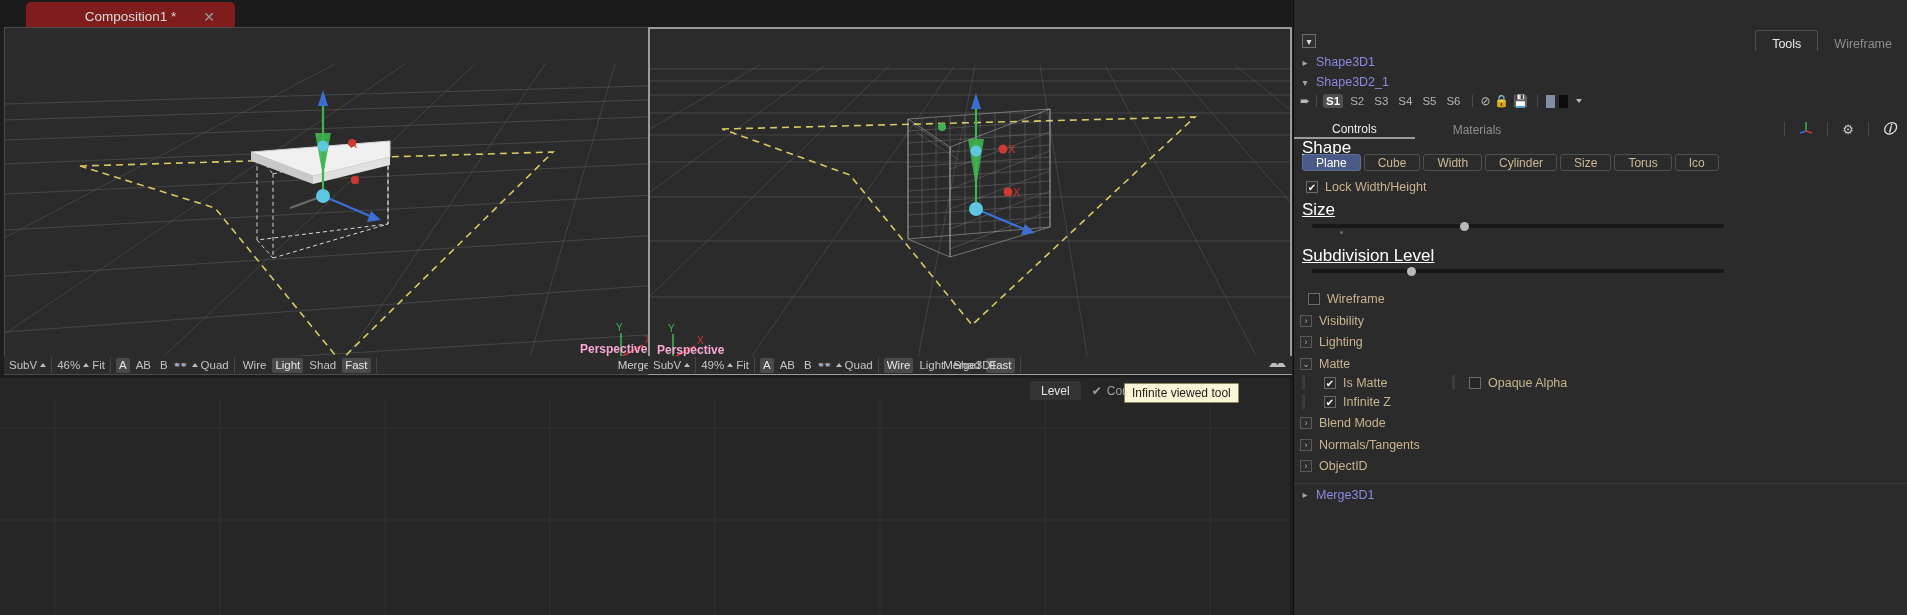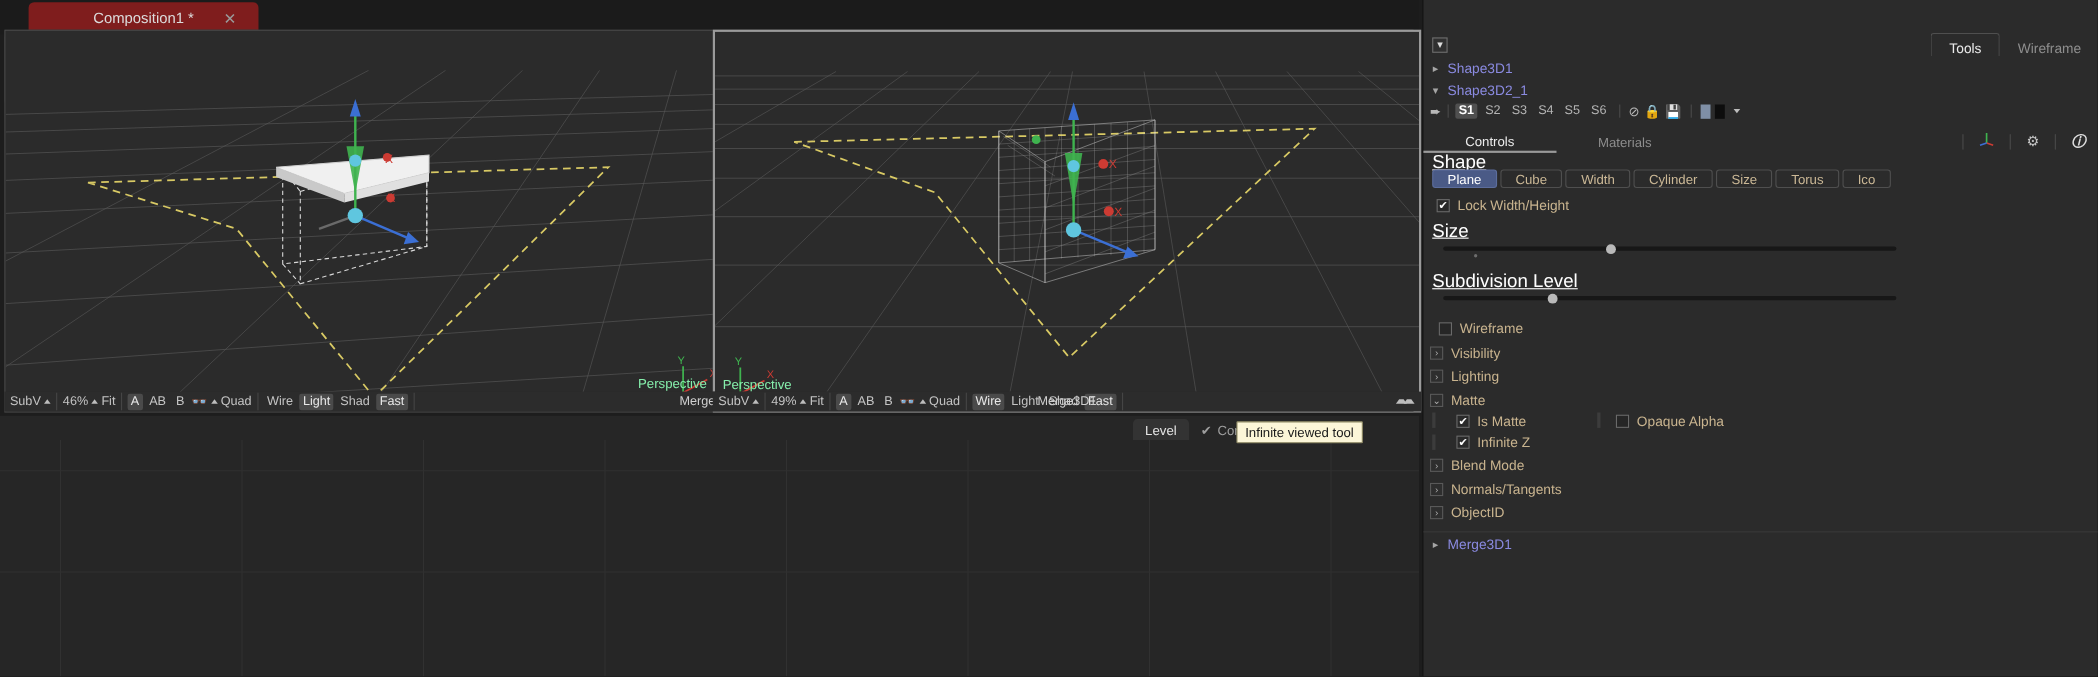--- a/index.html
+++ b/index.html
@@ -45,21 +45,21 @@
   .tbbtn { padding:0 3px; line-height:15px; }
   .tbbtn.on { background:#4a4a4a; color:#e8e8e8; border-radius:2px; }
   .caret-up { width:0;height:0;border-left:3.5px solid transparent;border-right:3.5px solid transparent;
     border-bottom:4px solid #bdbdbd; display:inline-block; }
   .tb-center { position:absolute; left:0; right:0; text-align:center; font-size:11.5px;
     color:#cfcfcf; pointer-events:none; }
   .tb-right-caret { margin-left:auto; padding-right:4px; }
 
   
   .ax-gizmo { position:absolute; width:62px; height:48px; font-size:11px; }
-  .persp-lbl { position:absolute; font-size:12px; color:#86efac; }
+  .persp-lbl { position:absolute; font-size:12px; color:#f9a8d4;font-weight:bold; }
 
   
   #lowerdock { position:absolute; left:0; top:378px; width:1290px; height:237px; background:#262626; }
   #dock-tabs { position:absolute; left:1030px; top:380px; height:20px; display:flex;
     align-items:flex-end; font-size:12px; }
   .dtab { height:19px; padding:0 11px; display:flex; align-items:center; gap:5px;
     color:#9e9e9e; border-radius:4px 4px 0 0; }
   .dtab.active { background:#333; color:#e4e4e4; }
   .dock-icons { display:flex; align-items:center; gap:9px; margin-left:10px;
     color:#c9c9c9; font-size:12px; }

